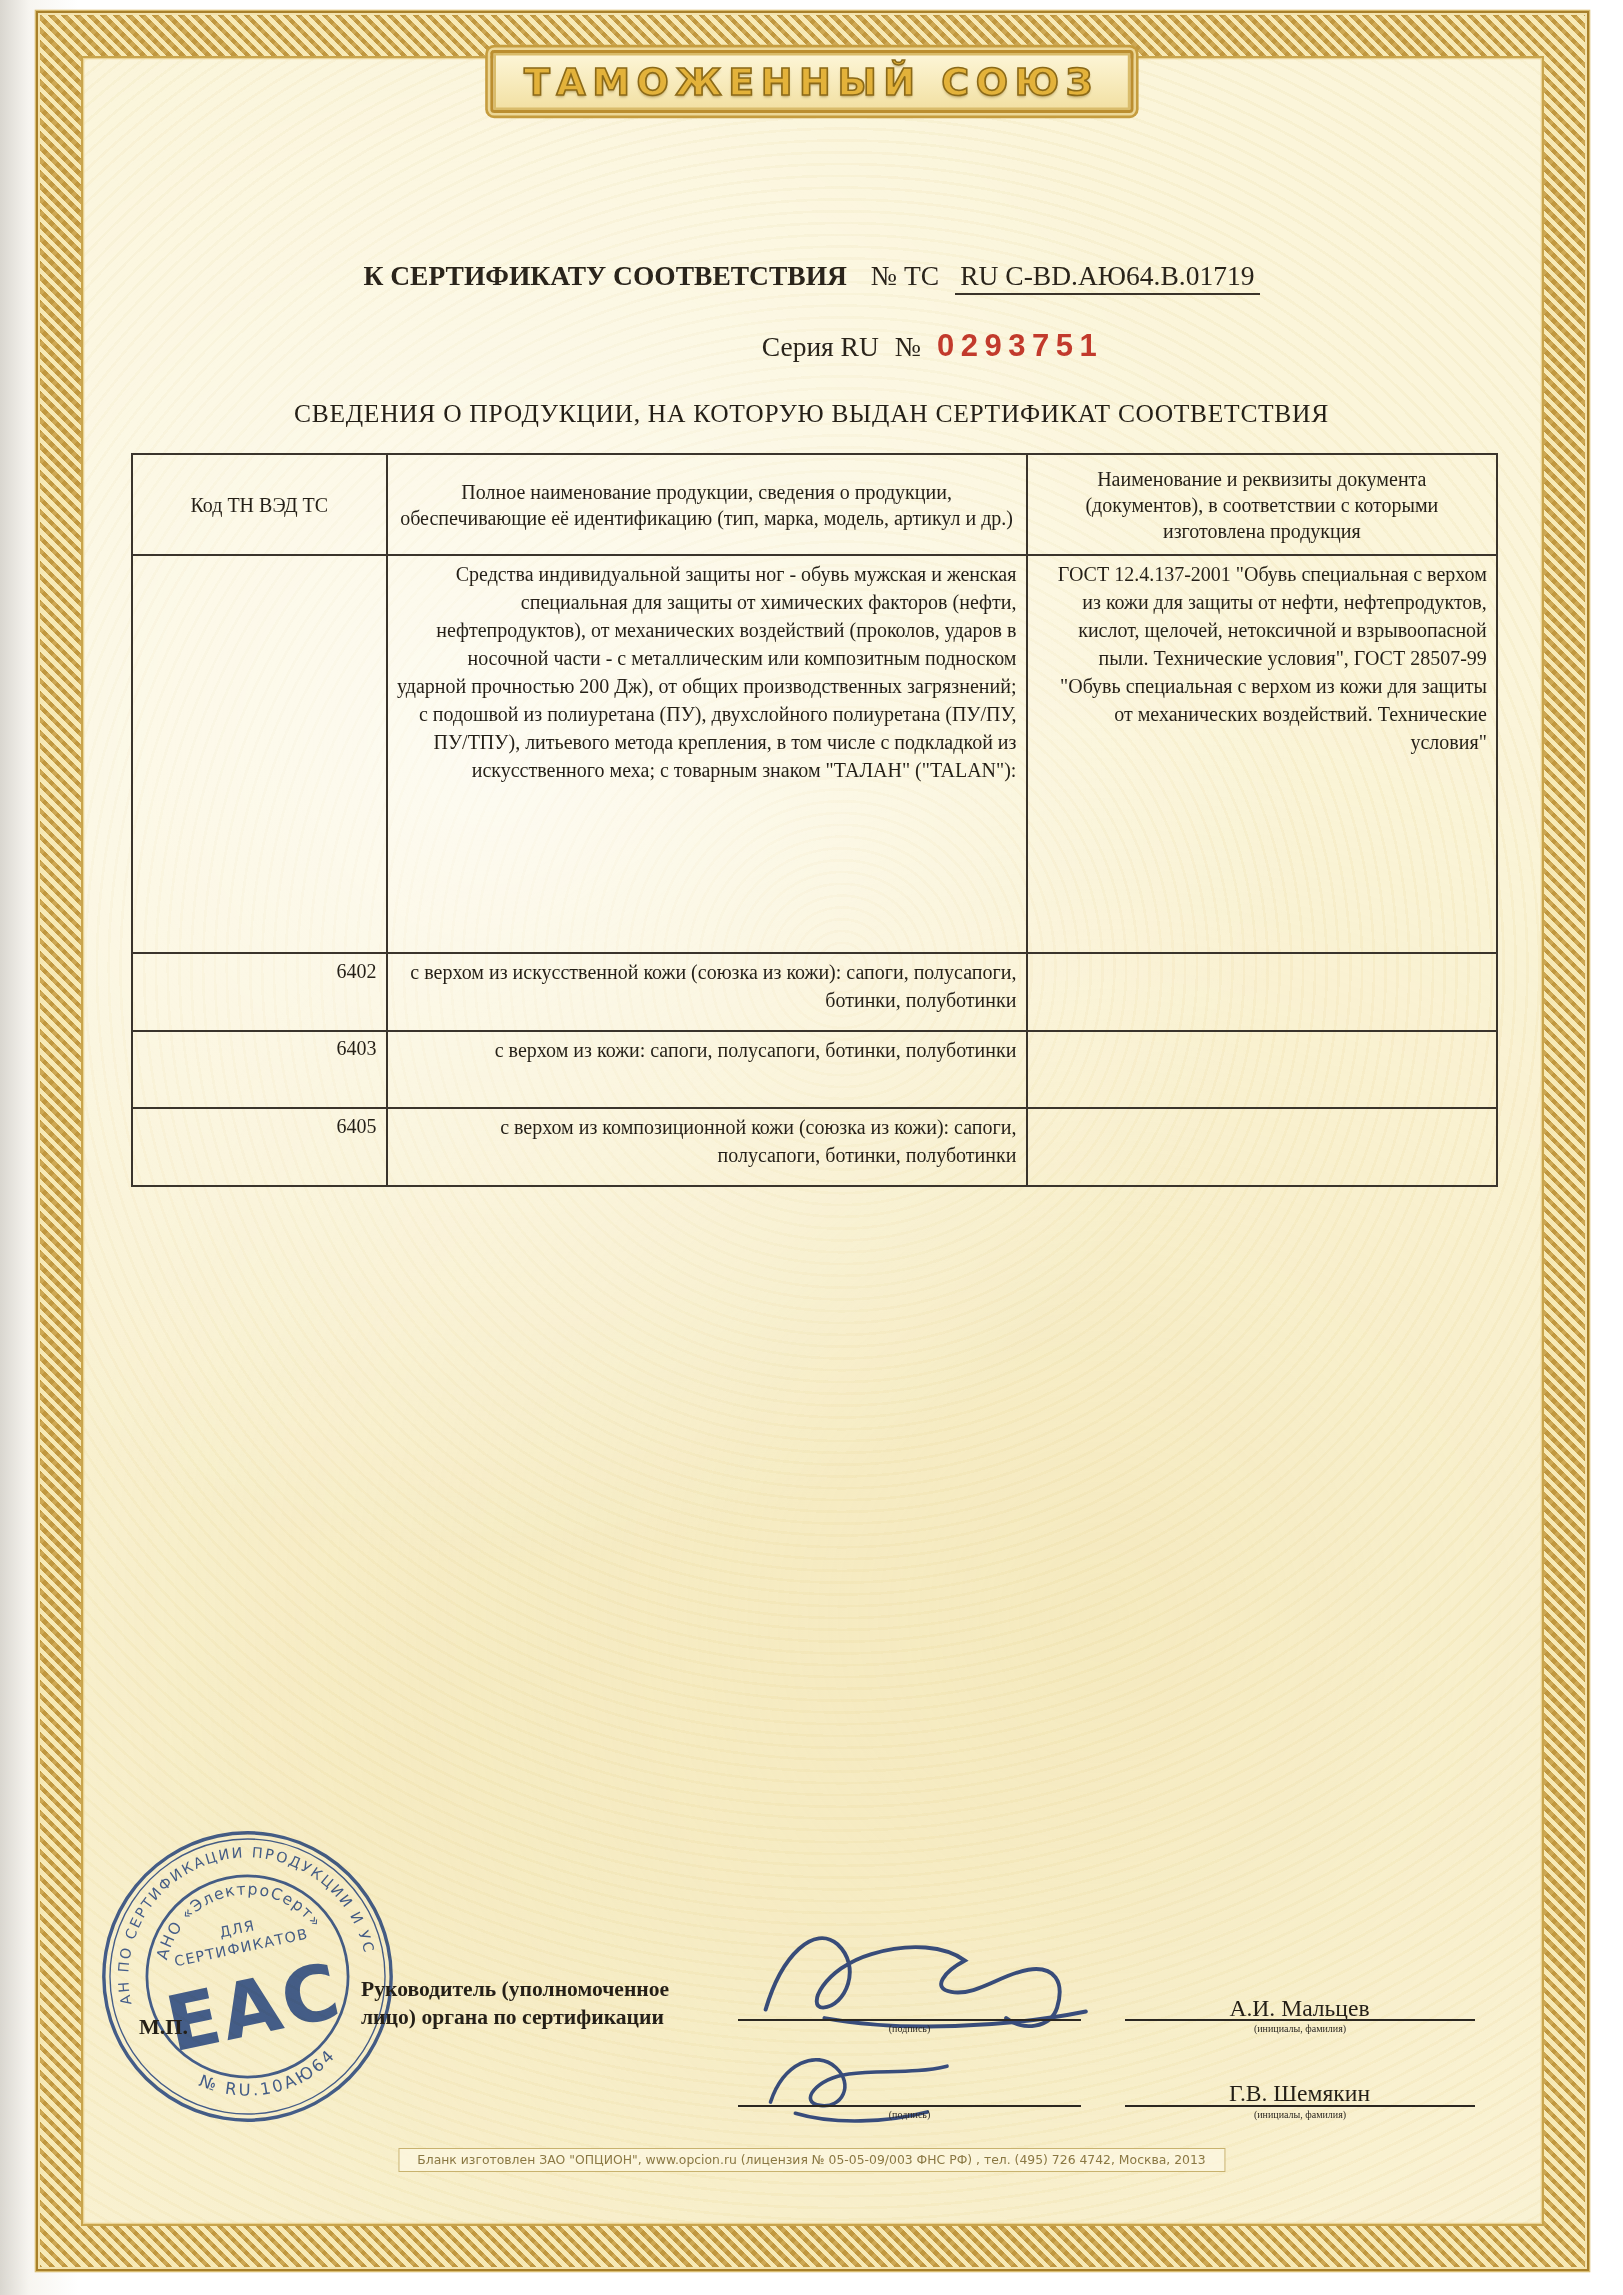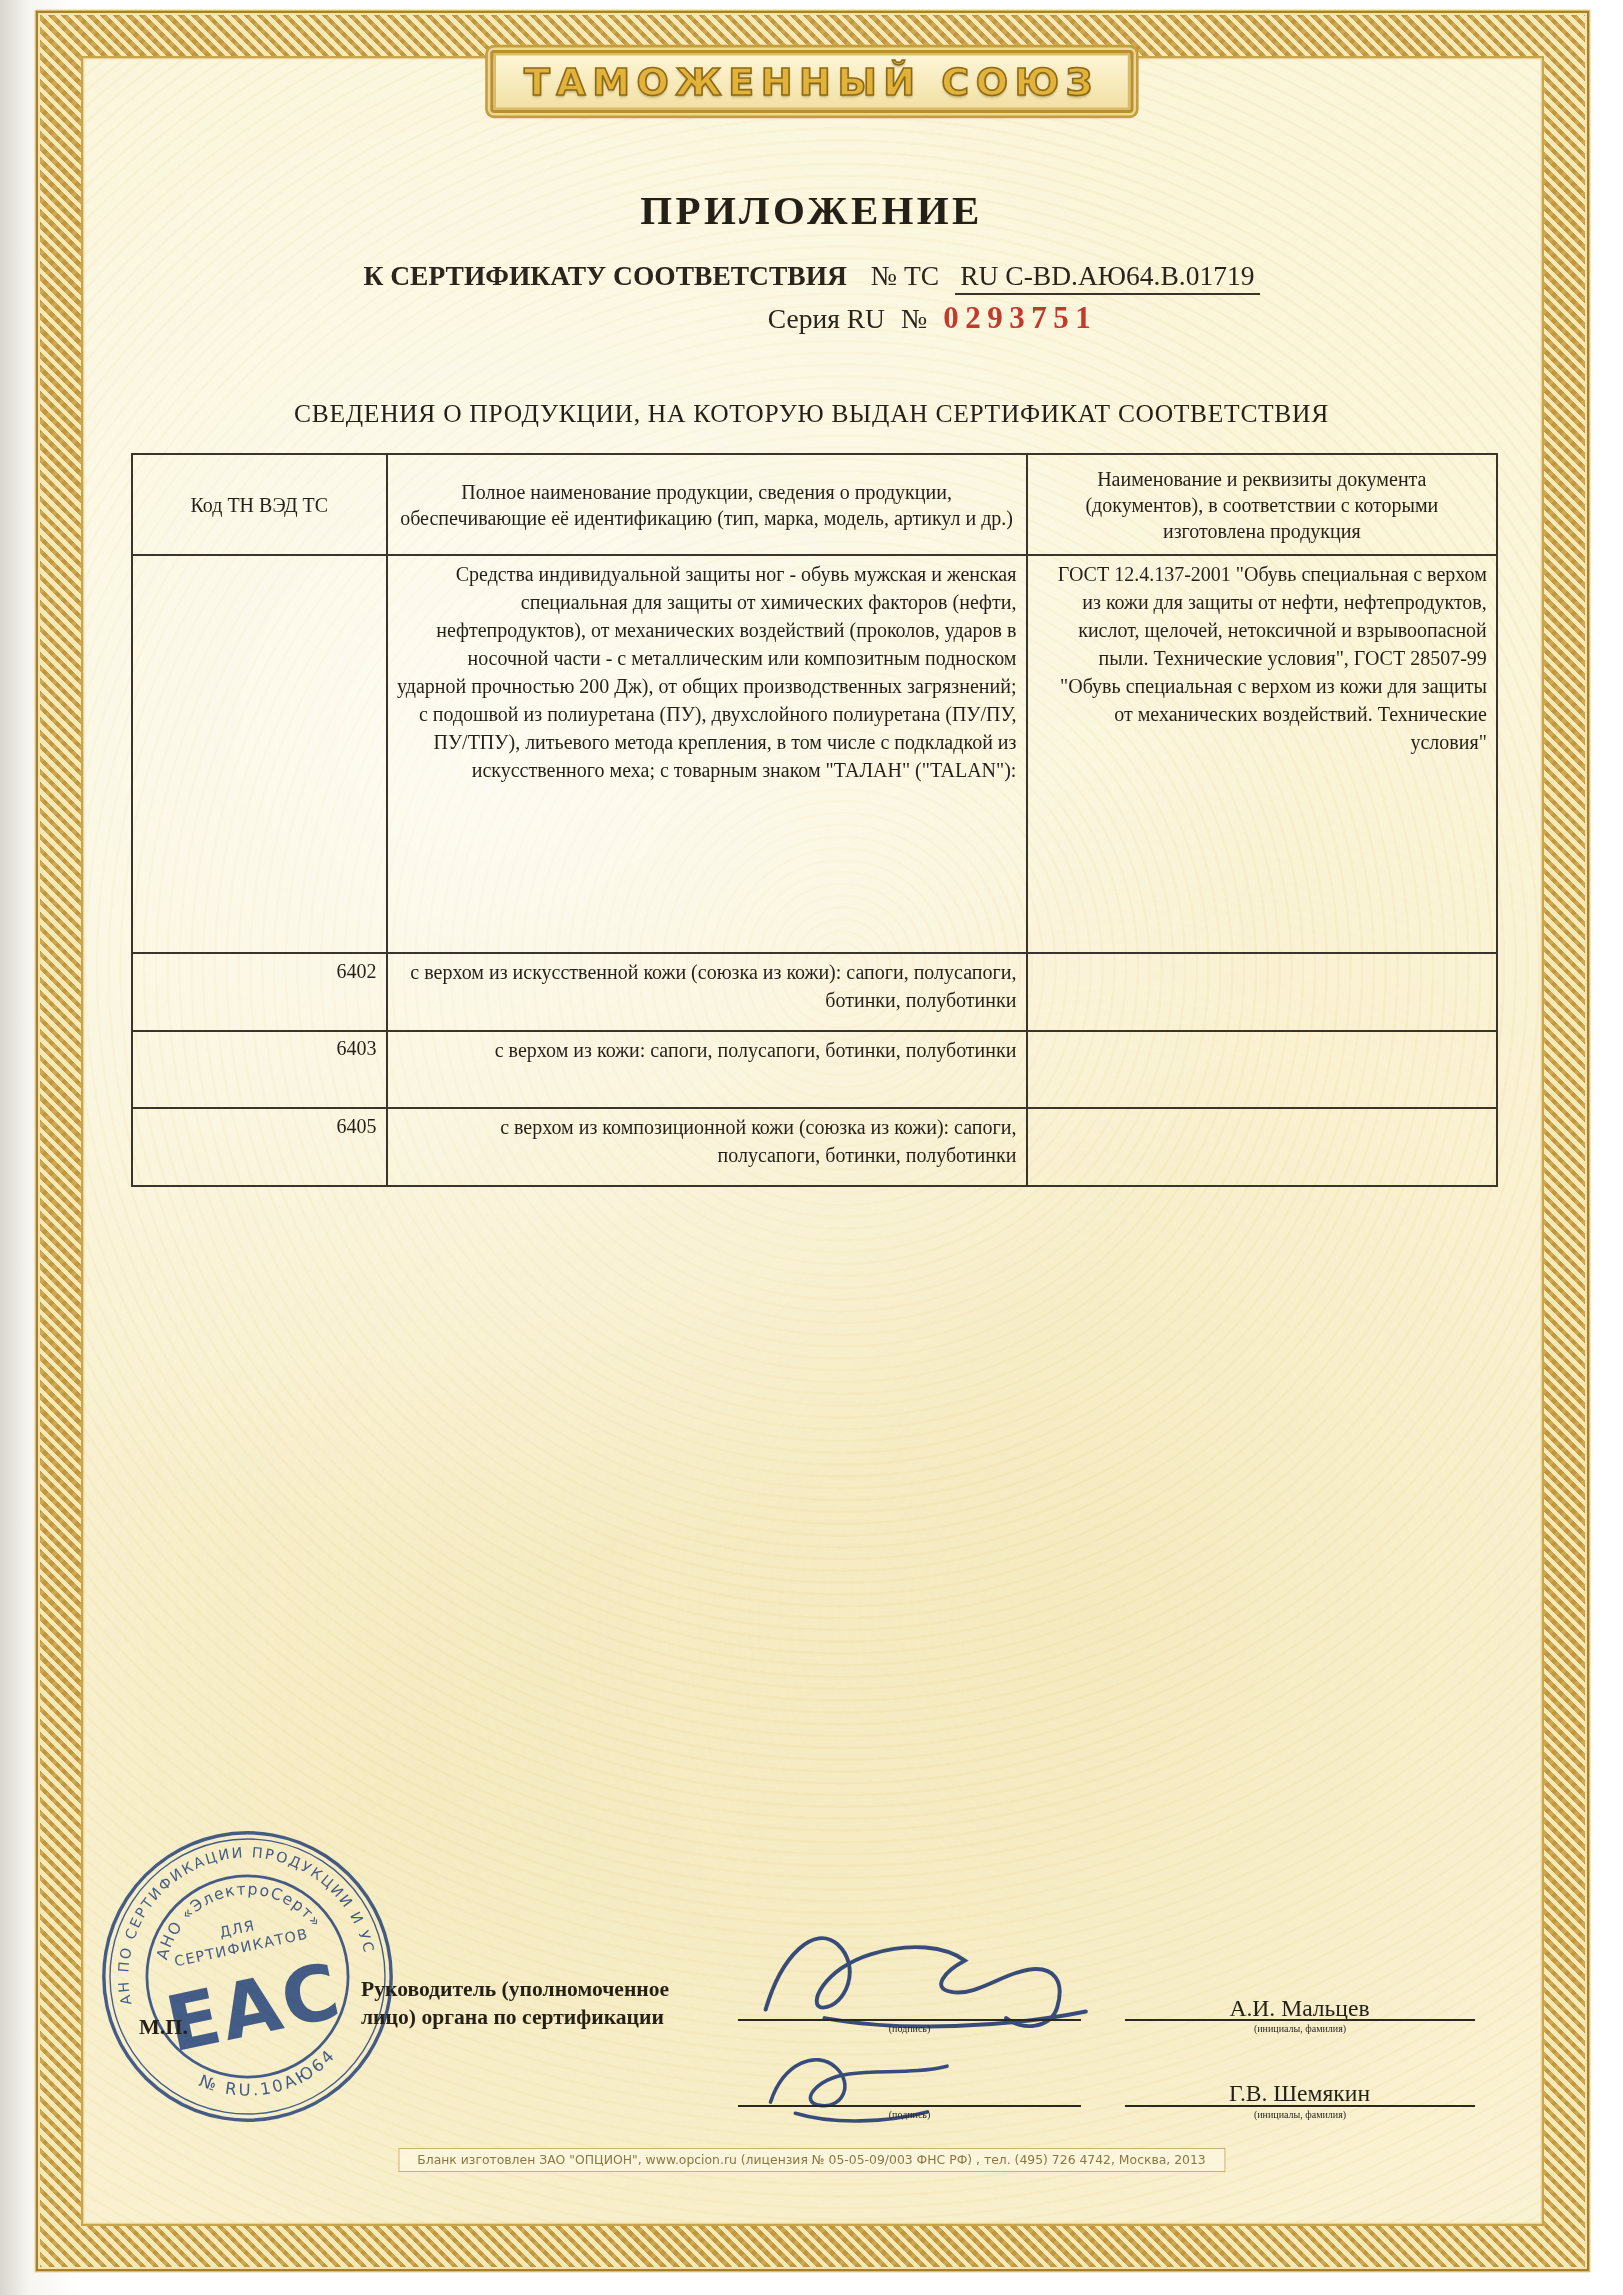--- a/index.html
+++ b/index.html
@@ -46,22 +46,22 @@
   
   .doc-title{position:absolute;top:186px;left:0;width:100%;text-align:center;
     font-weight:bold;font-size:41px;letter-spacing:3.3px;color:#241f17;}
   .cert-line{position:absolute;top:260px;left:0;width:100%;text-align:center;
     font-size:27.5px;color:#2a241b;white-space:nowrap;}
   .cert-line .lbl{font-weight:bold;margin-right:17px;}
   .cert-line .pre{margin-right:9.2px;}
   .cert-line .num{border-bottom:2px solid #3a332a;padding:0 5.2px 2px 5.2px;}
   .serial-line{position:absolute;top:300px;left:50%;transform:translateX(calc(-50% + 121px));
     display:flex;align-items:baseline;gap:16px;font-size:27.5px;color:#2a241b;}
-  .serial-number{font-family:Liberation Serif, serif;font-weight:bold;font-size:31px;
-    letter-spacing:6.5px;color:#c23a2c;}
+  .serial-number{font-family:Liberation Sans, sans-serif;font-weight:bold;font-size:31px;
+    letter-spacing:6.5px;color:#c23a2c;margin-top:28px;}
   .section-heading{position:absolute;top:399px;left:0;width:100%;text-align:center;
     font-size:25.5px;letter-spacing:0.7px;color:#241f17;}
 
   
   .product-table{position:absolute;top:453px;left:131px;width:1367px;border-collapse:collapse;
     color:#241f17;}
   .product-table th,.product-table td{border:2px solid #3a342c;}
   .product-table th{font-weight:normal;font-size:20px;line-height:1.3;text-align:center;
     vertical-align:middle;padding:10.5px 11.8px;}
   .product-table td{font-size:20px;line-height:1.4;vertical-align:top;padding:3.9px 9.2px 6.5px 9.2px;text-align:right;}
@@ -91,21 +91,20 @@
   <div class="frame">
     <div class="inner"></div>
   </div>
 
   <div class="content">
 
     <div class="banner">
       <span class="banner-text">ТАМОЖЕННЫЙ СОЮЗ</span>
     </div>
 
-    <div class="doc-title">ПРИЛОЖЕНИЕ</div>
 
     <div class="cert-line">
       <span class="lbl">К СЕРТИФИКАТУ СООТВЕТСТВИЯ</span>
       <span class="pre">№ ТС</span>
       <span class="num">RU C-BD.АЮ64.B.01719</span>
     </div>
 
     <div class="serial-line">
       <span>Серия RU</span>
       <span>№</span>

